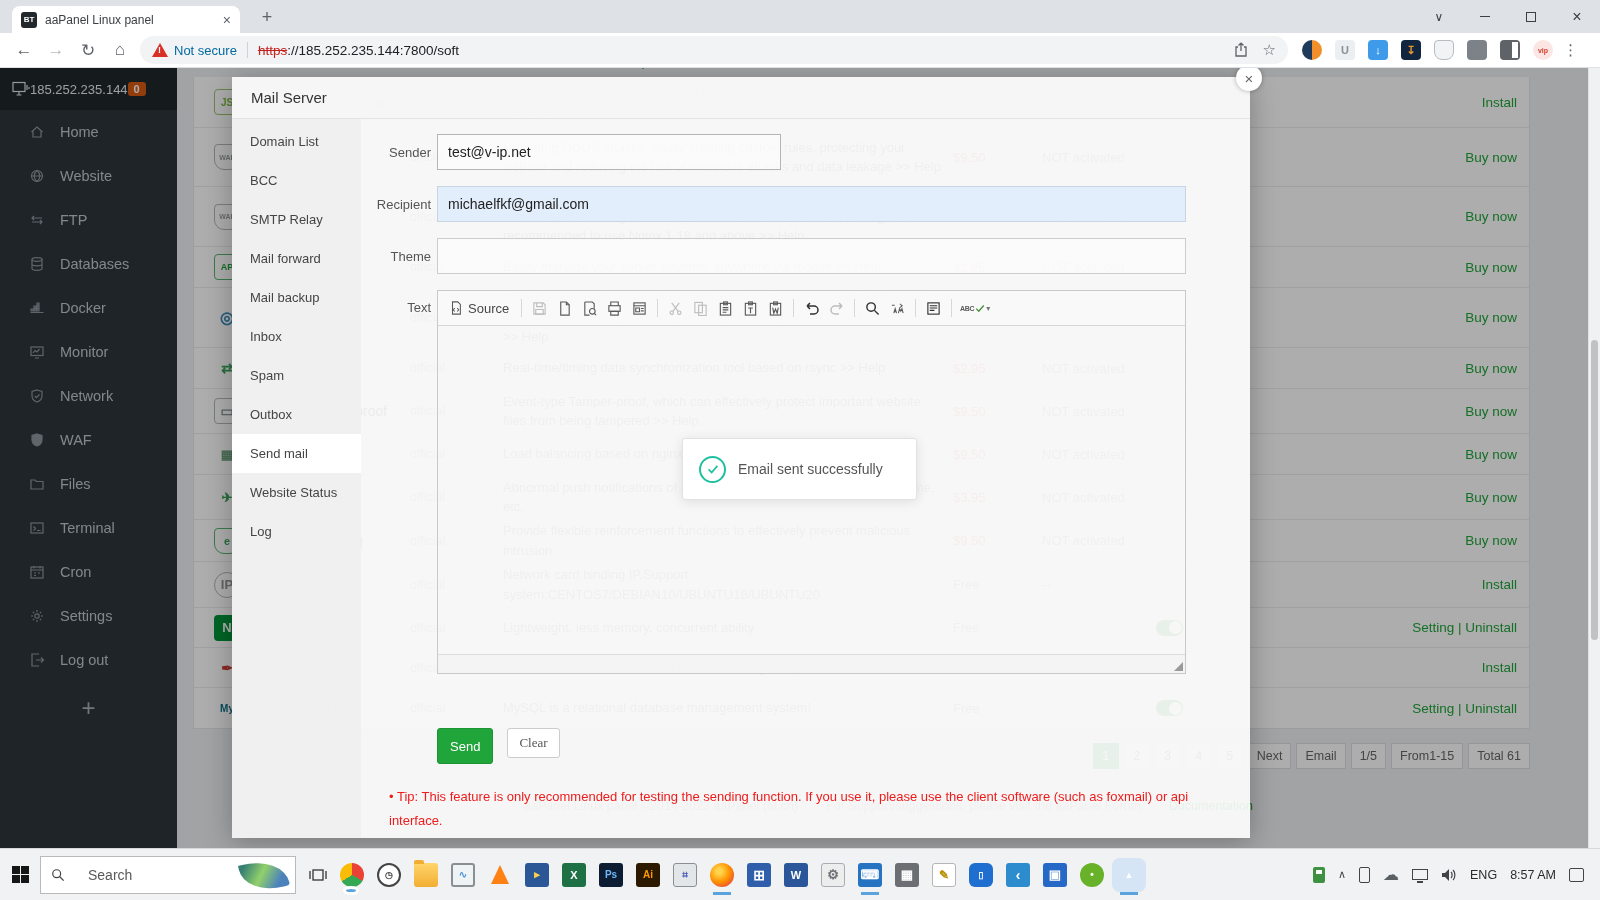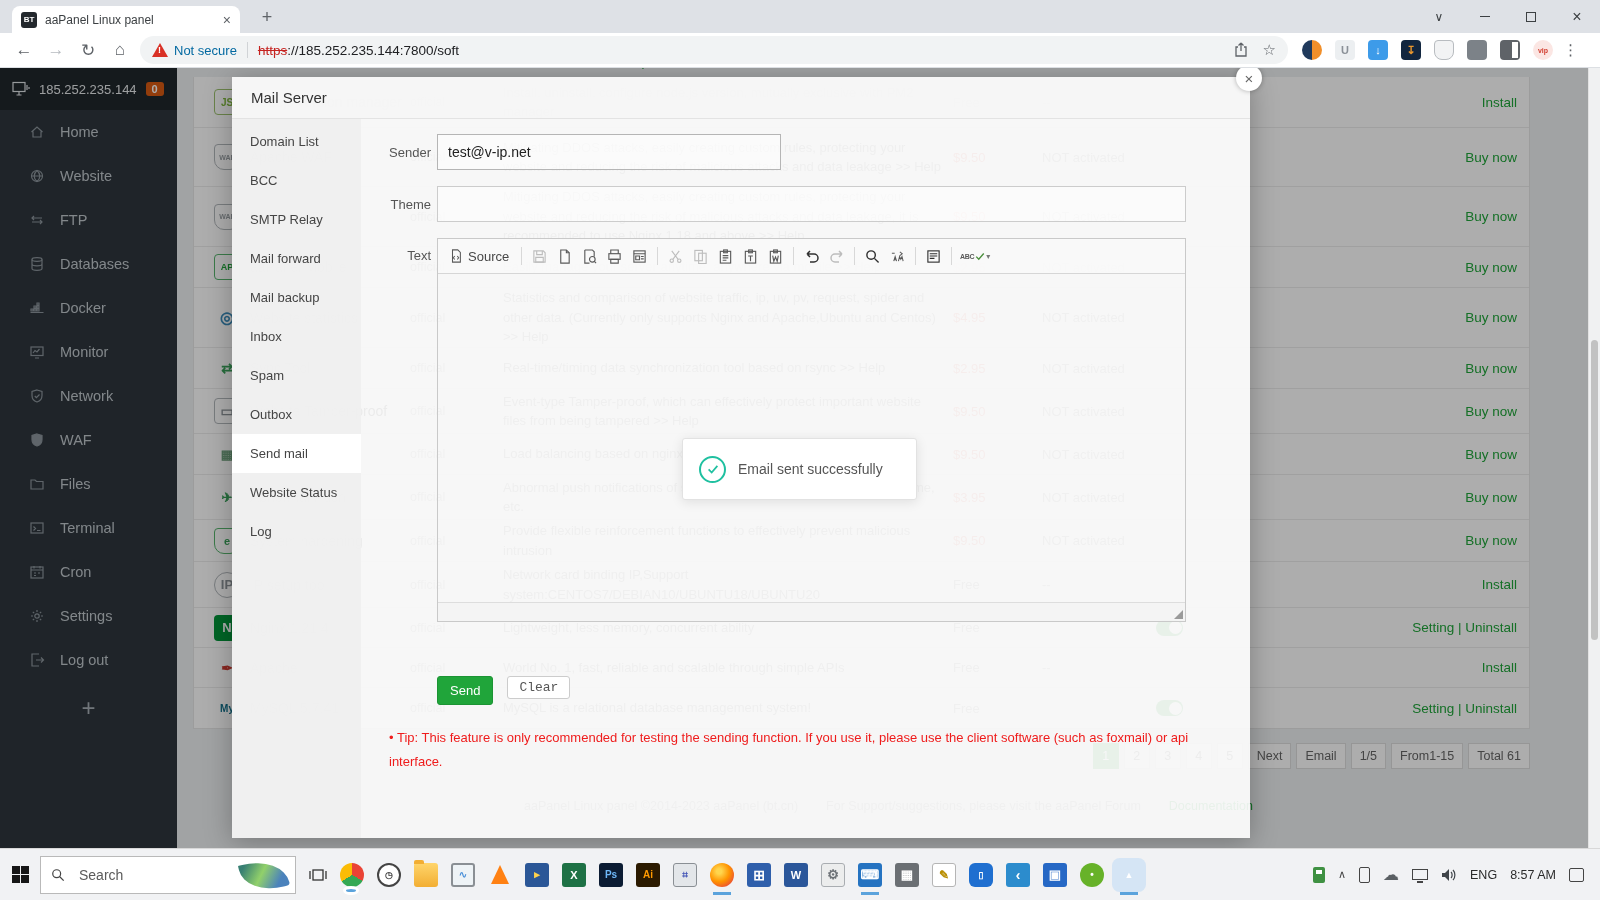--- a/index.html
+++ b/index.html
@@ -35,21 +35,21 @@
 .e-idm2{background:#12263f;color:#e8962e}
 .e-shield{color:#9aa0a6;border:1.5px solid #b8bcc0;border-radius:4px 4px 8px 8px;background:#f2f3f4}
 .e-puzzle{background:#7c8288;border-radius:4px}
 .e-sidebar{background:#5f6368;position:relative}
 .e-sidebar::after{content:"";position:absolute;right:2px;top:2px;bottom:2px;width:6px;background:#fff}
 .e-avatar{border-radius:50%;background:#fbe6e3;color:#d23f31;font-size:7px}
 .dots{font-size:15px;color:#5f6368;margin-left:10px;letter-spacing:1px}
 
 .page{position:relative;height:780px;background:#eef0f2;overflow:hidden}
 .sidebar{position:absolute;left:0;top:0;width:177px;height:100%;background:#2e363d;z-index:10}
-.sb-head{height:42px;background:#20272c;display:flex;align-items:center;padding:0 12px;gap:9px}
+.sb-head{height:42px;background:#20272c;display:flex;align-items:center;padding:0 12px;}
 .sb-ip{color:#e6e9eb;font-size:13px;white-space:nowrap}
 .sb-badge{background:#d95b12;color:#fff;font-size:11px;border-radius:3px;padding:1px 6px;font-weight:bold}
 .sb-item{height:44px;display:flex;align-items:center;padding-left:29px;gap:15px;color:#c0c7cc;font-size:14.5px;position:relative;cursor:default}
 .sb-item svg{stroke:#8d969d;fill:none;stroke-width:1.2}
 .sb-item.active{background:#39424a;color:#fff}
 .sb-item.active::before{content:"";position:absolute;left:0;top:0;bottom:0;width:3px;background:#20a53a}
 .sb-item.active svg{stroke:#fff}
 .sb-plus{color:#a7afb6;font-size:24px;text-align:center;margin-top:12px;font-weight:300}
 .main{position:absolute;left:177px;right:0;top:0;bottom:0}
 .frag{height:9px;overflow:hidden;font-size:13px;color:#555}
@@ -117,30 +117,30 @@
 .spell{width:34px;gap:1px}
 .abc{font-size:7px;font-weight:bold;letter-spacing:-.3px}
 .caret{font-size:8px;color:#777}
 .ed-area{flex:1}
 .ed-bottom{height:19px;background:rgba(243,243,243,.85);border-top:1px solid #ddd;position:relative}
 .ed-resize{position:absolute;right:2px;bottom:2px;width:0;height:0;border-left:9px solid transparent;border-bottom:9px solid #9a9a9a}
 .toast{position:absolute;left:321px;top:319px;width:235px;height:62px;background:#fff;border:1px solid #e2e2e2;border-radius:3px;box-shadow:0 2px 12px rgba(0,0,0,.1);display:flex;align-items:center;padding-left:16px;gap:12px;z-index:5}
 .toast-ic{width:27px;height:27px;border-radius:50%;border:2px solid #1fc0a0;display:flex;align-items:center;justify-content:center;flex:none}
 .toast-msg{font-size:14px;color:#555}
 .btn-row{margin:54px 0 0 76px;display:flex;gap:14px}
-.btn-send{background:#20a53a;color:#fff;border:1px solid #1c9434;border-radius:3px;font-size:13px;padding:4px 12px;height:29px;font-family:"Liberation Sans",sans-serif}
-.btn-clear{background:#fff;color:#555;border:1px solid #ccc;border-radius:3px;font-size:13px;padding:0 11px;height:23px;font-family:Liberation Mono, monospace}
+.btn-send{background:#20a53a;color:#fff;border:1px solid #1c9434;border-radius:3px;font-size:13px;padding:4px 12px;height:36px;font-family:"Liberation Sans",sans-serif}
+.btn-clear{background:#fff;color:#555;border:1px solid #ccc;border-radius:3px;font-size:13px;padding:0 11px;height:30px;font-family:Liberation Serif, serif}
 .tip{margin:21px 0 0 28px;width:800px;font-size:13px;color:#ef1c1c;line-height:1.85}
 .tip::before{content:"•  "}
 
 .taskbar{height:52px;background:#f1f2f4;border-top:1px solid #d8d8d8;display:flex;align-items:center}
 .start{width:40px;display:flex;align-items:center;justify-content:center;flex:none}
 .winlogo{display:grid;grid-template-columns:8px 8px;grid-template-rows:8px 8px;gap:1px}
 .winlogo span{background:#161616}
-.tb-search{width:256px;height:38px;background:#fff;border:1px solid #b9b9b9;display:flex;align-items:center;padding:0 10px;gap:14px;position:relative;overflow:hidden;flex:none}
+.tb-search{width:256px;height:38px;background:#fff;border:1px solid #b9b9b9;display:flex;align-items:center;padding:0 10px;gap:23px;position:relative;overflow:hidden;flex:none}
 .tb-search .stext{font-size:14px;color:#5a5a5a}
 .feather{position:absolute;right:8px;top:3px;width:46px;height:31px;background:linear-gradient(130deg,#14695a 10%,#7ec850 45%,#2b6cb0 80%);border-radius:2% 95% 10% 90%;transform:rotate(-14deg);opacity:.85}
 .taskview{margin:0 12px;display:flex;flex:none}
 .apps{display:flex;gap:13px;align-items:center}
 .tbi{width:24px;height:24px;position:relative;display:flex;align-items:center;justify-content:center;font-size:11px;font-weight:bold;border-radius:3px;flex:none}
 .tbi.active::after{content:"";position:absolute;bottom:-8px;left:3px;right:3px;height:3px;background:#5ba3dc}
 .tbi.focused{box-shadow:0 0 0 5px #d5e5f5;background:#d5e5f5}
 .i-chrome{border-radius:50%;background:conic-gradient(#ea4335 0 33%,#34a853 0 66%,#fbbc05 0 100%)}
 .i-chrome::after{content:"";width:10px;height:10px;background:#4285f4;border:3px solid #fff;border-radius:50%}
 .i-clock{border-radius:50%;border:2px solid #444;background:#fff;color:#444;font-size:9px}
@@ -505,20 +505,24 @@
         <div class="mm-item active">Send mail</div>
         <div class="mm-item">Website Status</div>
         <div class="mm-item">Log</div>
       </div>
       <div class="m-content">
         <div class="f-row first">
           <span class="f-label">Sender</span>
           <input class="f-input sender" value="test@v-ip.net" style="">
         </div>
         <div class="f-row">
+          <span class="f-label">Recipient</span>
+          <input class="f-input wide recipient" value="michaelfkf@gmail.com" style="">
+        </div>
+        <div class="f-row">
           <span class="f-label">Theme</span>
           <input class="f-input wide" value="" style="">
         </div>
         <div class="f-row top">
           <span class="f-label">Text</span>
           <div class="editor">
             <div class="ed-toolbar">
               <span class="ed-src">
                   <svg width="14" height="14" viewBox="0 0 16 16" style="stroke:#595959;fill:none;stroke-width:1.2">
                     <path d="M4 1h6l3 3v11H4z"></path>

